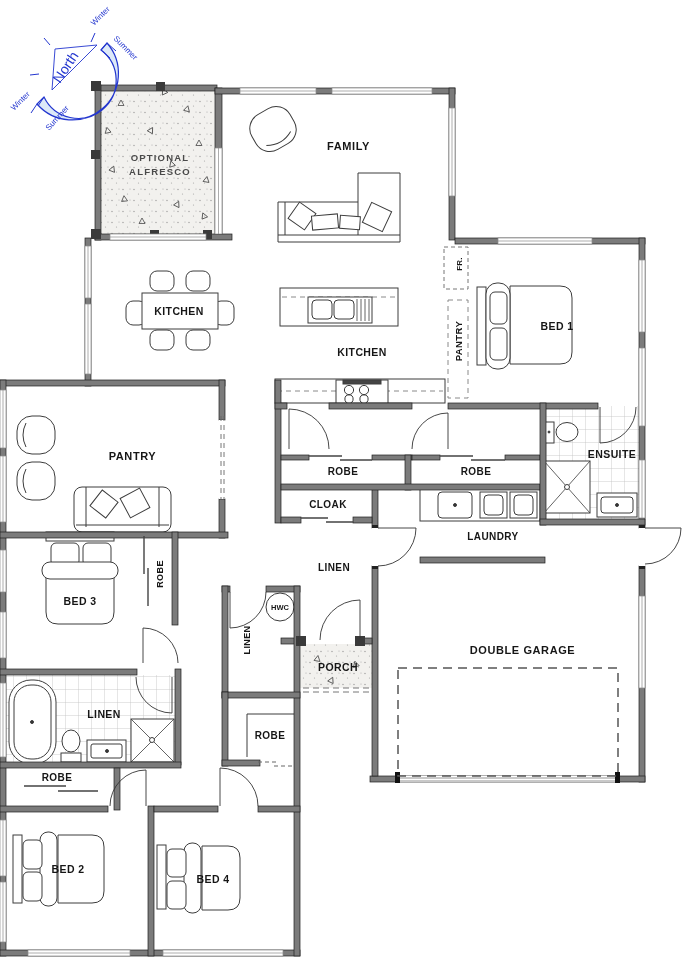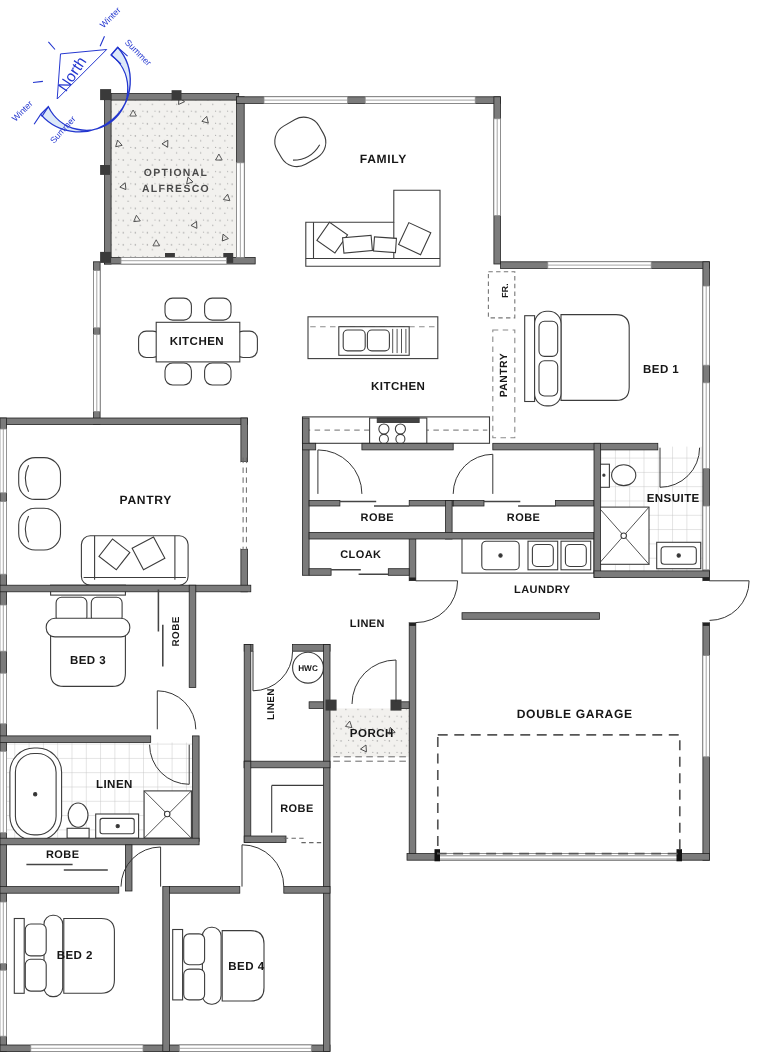--- a/index.html
+++ b/index.html
@@ -364,32 +364,32 @@
 
 <div class="lbl alf" style="left:160px;top:165px;text-align:center;">
   <div>OPTIONAL</div>
   <div>ALFRESCO</div>
 </div>
 <div class="lbl lg" style="left:335px;top:146px;">FAMILY</div>
 <div class="lbl md" style="left:179px;top:311px;">KITCHEN</div>
 <div class="lbl md" style="left:362px;top:352px;">KITCHEN</div>
 <div class="lbl v" style="left:459px;top:341px;font-size:9.5px;">PANTRY</div>
 <div class="lbl v sm" style="left:460px;top:264px;">FR.</div>
-<div class="lbl md" style="left:557px;top:336px;margin-left:44px;">BED 1</div>
+<div class="lbl md" style="left:557px;top:326px;">BED 1</div>
 <div class="lbl md" style="left:612px;top:454px;">ENSUITE</div>
 <div class="lbl lg" style="left:119px;top:456px;">PANTRY</div>
 <div class="lbl" style="left:343px;top:472px;">ROBE</div>
 <div class="lbl" style="left:476px;top:472px;">ROBE</div>
 <div class="lbl" style="left:328px;top:505px;">CLOAK</div>
 <div class="lbl" style="left:477px;top:537px;padding-left:32px;">LAUNDRY</div>
 <div class="lbl" style="left:334px;top:568px;">LINEN</div>
 <div class="lbl md" style="left:80px;top:601px;">BED 3</div>
 <div class="lbl v" style="left:160px;top:574px;font-size:9px;">ROBE</div>
 <div class="lbl v" style="left:247px;top:640px;font-size:9px;">LINEN</div>
 <div class="lbl" style="left:280px;top:608px;font-size:7.5px;letter-spacing:0;">HWC</div>
 <div class="lbl md" style="left:338px;top:667px;">PORCH</div>
 <div class="lbl lg" style="left:509px;top:650px;text-align:center;">DOUBLE GARAGE</div>
 <div class="lbl md" style="left:104px;top:714px;">LINEN</div>
 <div class="lbl" style="left:57px;top:778px;">ROBE</div>
 <div class="lbl" style="left:270px;top:736px;">ROBE</div>
 <div class="lbl md" style="left:68px;top:869px;">BED 2</div>
-<div class="lbl md" style="left:224px;top:879px;">BED 4</div>
+<div class="lbl md" style="left:213px;top:879px;">BED 4</div>
 </div>
 
 </body></html>

